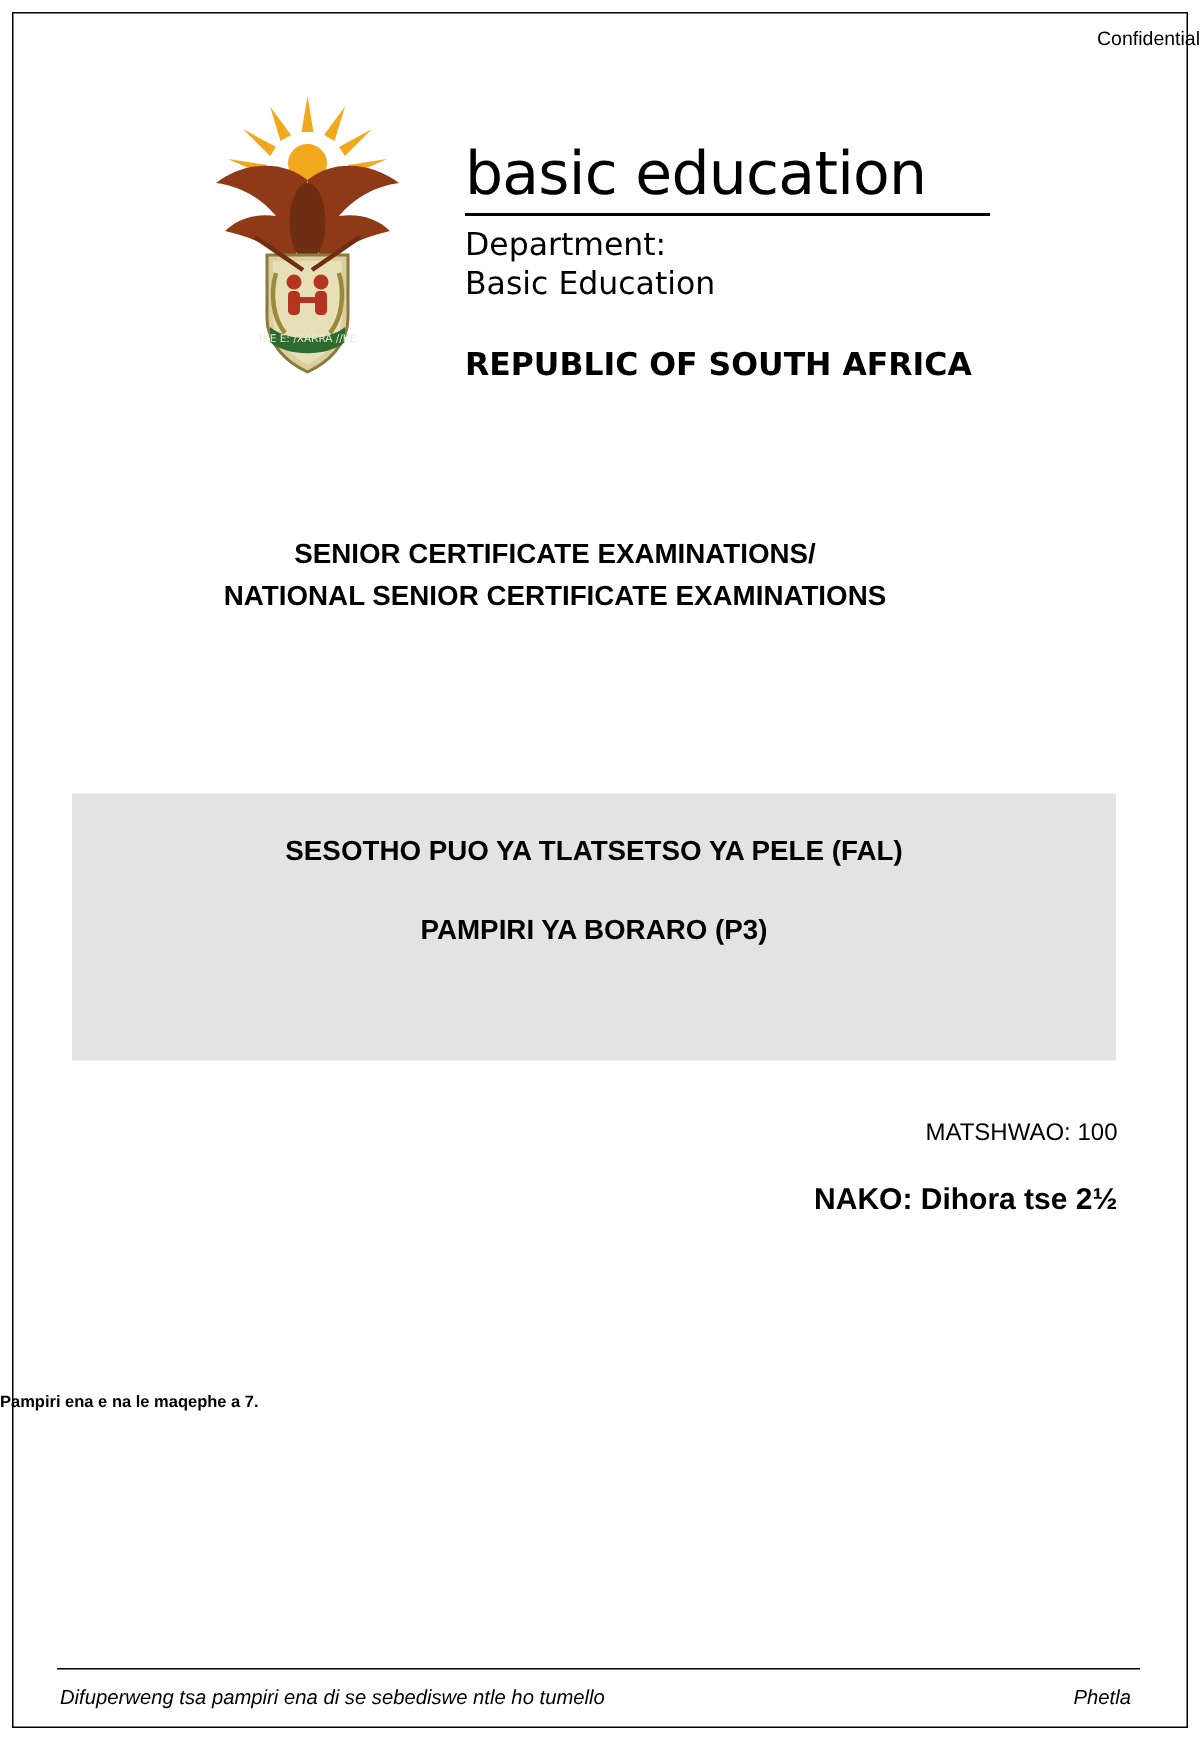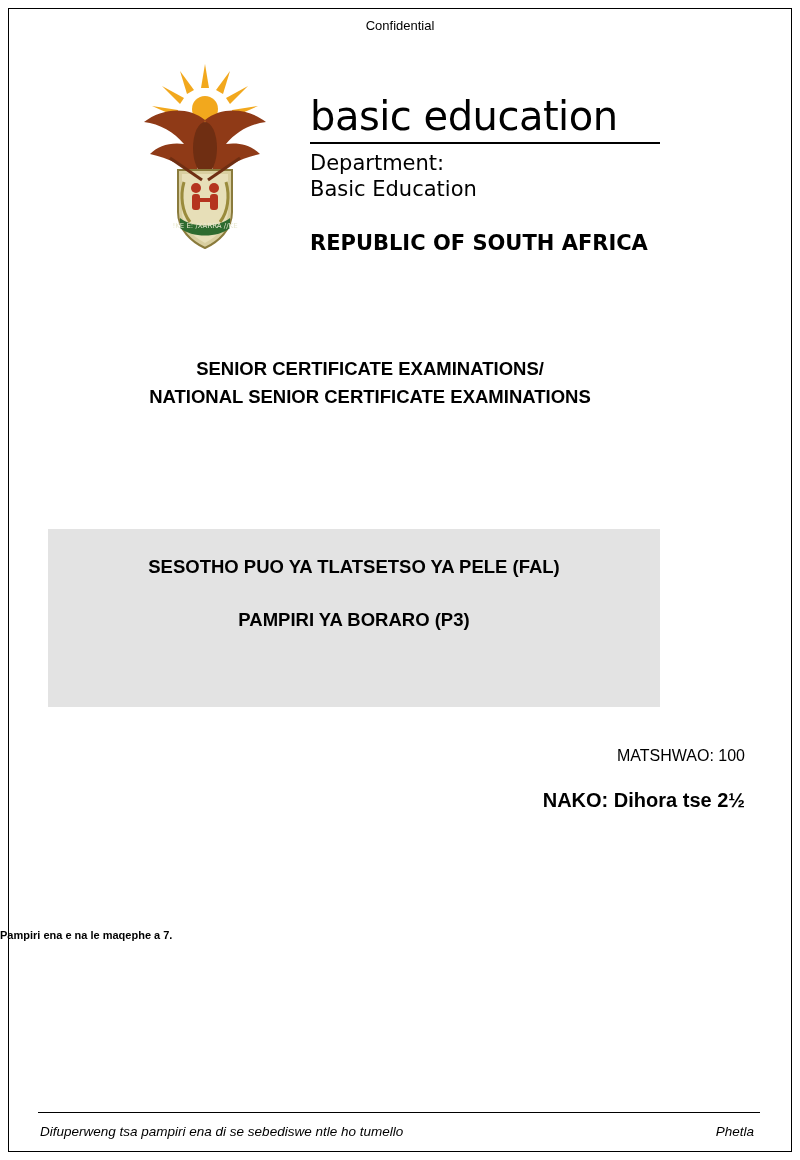--- a/index.html
+++ b/index.html
@@ -34,21 +34,21 @@
     height: 1144px;
     border: 1px solid #000;
     box-sizing: border-box;
   }
 
   .confidential {
     position: absolute;
     top: 18px;
     left: 0;
     width: 800px;
-    text-align: center;
+    text-align: right;
     font-size: 13px;
     font-family: "Liberation Sans", sans-serif;
     color: #000;
   }
 
   
   .header-block {
     position: absolute;
     top: 62px;
     left: 130px;
@@ -107,21 +107,21 @@
     font-size: 18.5px;
     font-weight: bold;
     line-height: 1.5;
   }
 
   
   .paper-box {
     position: absolute;
     left: 48px;
     top: 529px;
-    width: 612px;
+    width: 696px;
     height: 178px;
     background: #e3e3e3;
     box-sizing: border-box;
   }
   .paper-box .line {
     position: absolute;
     left: 0;
     width: 100%;
     text-align: center;
     font-size: 18.5px;

